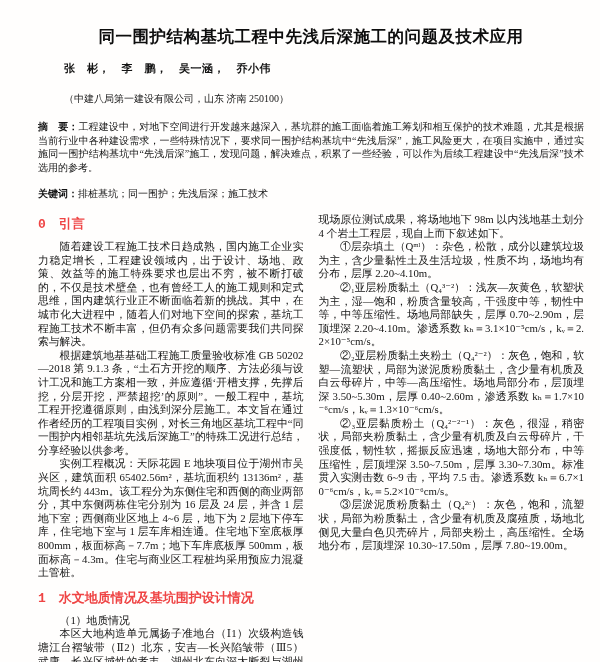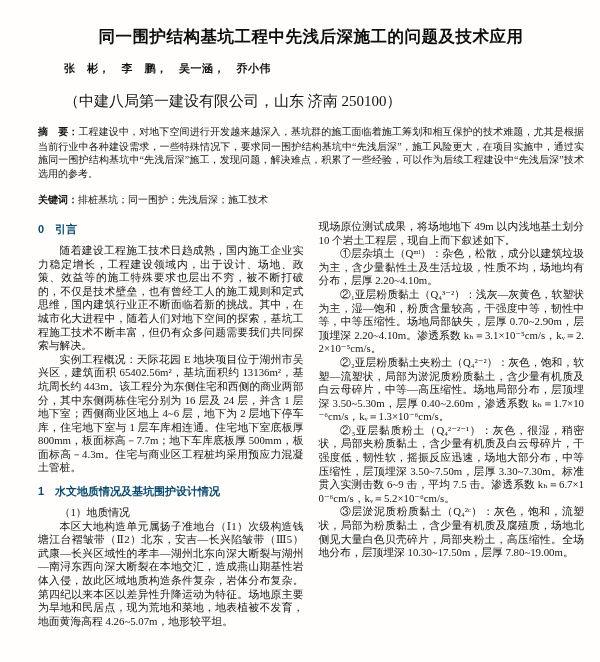--- a/index.html
+++ b/index.html
@@ -24,43 +24,43 @@
     color: #0d0d0d;
   }
   .authors {
     font-family: Liberation Mono, monospace;
     font-weight: bold;
     font-size: 11px;
     margin: 0 0 16px 26px;
     letter-spacing: 0.5px;
   }
   .affil {
-    font-size: 15px;
+    font-size: 10px;
     margin: 8px 0 0 26px;
   }
   .meta {
     margin-top: 14px;
     font-size: 10px;
     line-height: 13.6px;
     text-align: justify;
   }
-  .meta .label { font-weight: bold; font-family: Liberation Mono, monospace; }
+  .meta .label { font-weight: bold; font-family: Liberation Serif, serif; }
   .keywords { margin-top: 13px; }
   .cols {
     display: flex;
     gap: 15px;
     margin-top: 12px;
   }
   .col { flex: 1 1 0; min-width: 0; }
   .sec-h {
-    font-family: Liberation Sans, sans-serif;
+    font-family: Liberation Mono, monospace;
     font-weight: bold;
-    font-size: 11px;
+    font-size: 13px;
     margin: 9px 0 7px 0;
-    color: #0c4a6e;
+    color: #ef4444;
     white-space: nowrap;
   }
   .sec-h.first { margin-top: 2px; }
   .col p {
     margin: 0;
     font-size: 10.8px;
     line-height: 13.6px;
     text-align: justify;
     text-indent: 2em;
     word-break: break-all;
@@ -83,29 +83,30 @@
     <div class="keywords">
       <span class="label">关键词：</span><span>排桩基坑；同一围护；先浅后深；施工技术</span>
     </div>
   </div>
 
   <div class="cols">
 
     <div class="col">
       <div class="sec-h first">0　引言</div>
       <p>随着建设工程施工技术日趋成熟，国内施工企业实力稳定增长，工程建设领域内，出于设计、场地、政策、效益等的施工特殊要求也层出不穷，被不断打破的，不仅是技术壁垒，也有曾经工人的施工规则和定式思维，国内建筑行业正不断面临着新的挑战。其中，在城市化大进程中，随着人们对地下空间的探索，基坑工程施工技术不断丰富，但仍有众多问题需要我们共同探索与解决。</p>
+      <p>根据建筑地基基础工程施工质量验收标准 GB 50202—2018 第 9.1.3 条，“土石方开挖的顺序、方法必须与设计工况和施工方案相一致，并应遵循‘开槽支撑，先撑后挖，分层开挖，严禁超挖’的原则”。一般工程中，基坑工程开挖遵循原则，由浅到深分层施工。本文旨在通过作者经历的工程项目实例，对长三角地区基坑工程中“同一围护内相邻基坑先浅后深施工”的特殊工况进行总结，分享经验以供参考。</p>
       <p>实例工程概况：天际花园 E 地块项目位于湖州市吴兴区，建筑面积 65402.56m²，基坑面积约 13136m²，基坑周长约 443m。该工程分为东侧住宅和西侧的商业两部分，其中东侧两栋住宅分别为 16 层及 24 层，并含 1 层地下室；西侧商业区地上 4~6 层，地下为 2 层地下停车库，住宅地下室与 1 层车库相连通。住宅地下室底板厚 800mm，板面标高－7.7m；地下车库底板厚 500mm，板面标高－4.3m。住宅与商业区工程桩均采用预应力混凝土管桩。</p>
       <div class="sec-h">1　水文地质情况及基坑围护设计情况</div>
       <p class="subitem">（1）地质情况</p>
       <p>本区大地构造单元属扬子准地台（Ⅰ1）次级构造钱塘江台褶皱带（Ⅱ2）北东，安吉—长兴陷皱带（Ⅲ5）武康—长兴区域性的孝丰—湖州北东向深大断裂与湖州—南浔东西向深大断裂在本地交汇，造成燕山期基性岩体入侵，故此区域地质构造条件复杂，岩体分布复杂。第四纪以来本区以差异性升降运动为特征。场地原主要为旱地和民居点，现为荒地和菜地，地表植被不发育，地面黄海高程 4.26~5.07m，地形较平坦。</p>
 
     </div>
 
     <div class="col">
-      <p class="noindent">现场原位测试成果，将场地地下 49m 以内浅地基土划分 10 个岩土工程层，现自上而下叙述如下。</p>
+      <p class="noindent">现场原位测试成果，将场地地下 98m 以内浅地基土划分 4 个岩土工程层，现自上而下叙述如下。</p>
       <p>①层杂填土（Qᵐˡ）：杂色，松散，成分以建筑垃圾为主，含少量黏性土及生活垃圾，性质不均，场地均有分布，层厚 2.20~4.10m。</p>
       <p>②₁亚层粉质黏土（Q₄³⁻²）：浅灰—灰黄色，软塑状为主，湿—饱和，粉质含量较高，干强度中等，韧性中等，中等压缩性。场地局部缺失，层厚 0.70~2.90m，层顶埋深 2.20~4.10m。渗透系数 kₕ＝3.1×10⁻⁵cm/s，kᵥ＝2.2×10⁻⁵cm/s。</p>
       <p>②₂亚层粉质黏土夹粉土（Q₄²⁻²）：灰色，饱和，软塑—流塑状，局部为淤泥质粉质黏土，含少量有机质及白云母碎片，中等—高压缩性。场地局部分布，层顶埋深 3.50~5.30m，层厚 0.40~2.60m，渗透系数 kₕ＝1.7×10⁻⁶cm/s，kᵥ＝1.3×10⁻⁶cm/s。</p>
       <p>②₃亚层黏质粉土（Q₄²⁻²⁻¹）：灰色，很湿，稍密状，局部夹粉质黏土，含少量有机质及白云母碎片，干强度低，韧性软，摇振反应迅速，场地大部分布，中等压缩性，层顶埋深 3.50~7.50m，层厚 3.30~7.30m。标准贯入实测击数 6~9 击，平均 7.5 击。渗透系数 kₕ＝6.7×10⁻⁶cm/s，kᵥ＝5.2×10⁻⁶cm/s。</p>
       <p>③层淤泥质粉质黏土（Q₄²ᶜ）：灰色，饱和，流塑状，局部为粉质黏土，含少量有机质及腐殖质，场地北侧见大量白色贝壳碎片，局部夹粉土，高压缩性。全场地分布，层顶埋深 10.30~17.50m，层厚 7.80~19.00m。</p>
 
     </div>
 
   </div>
 

